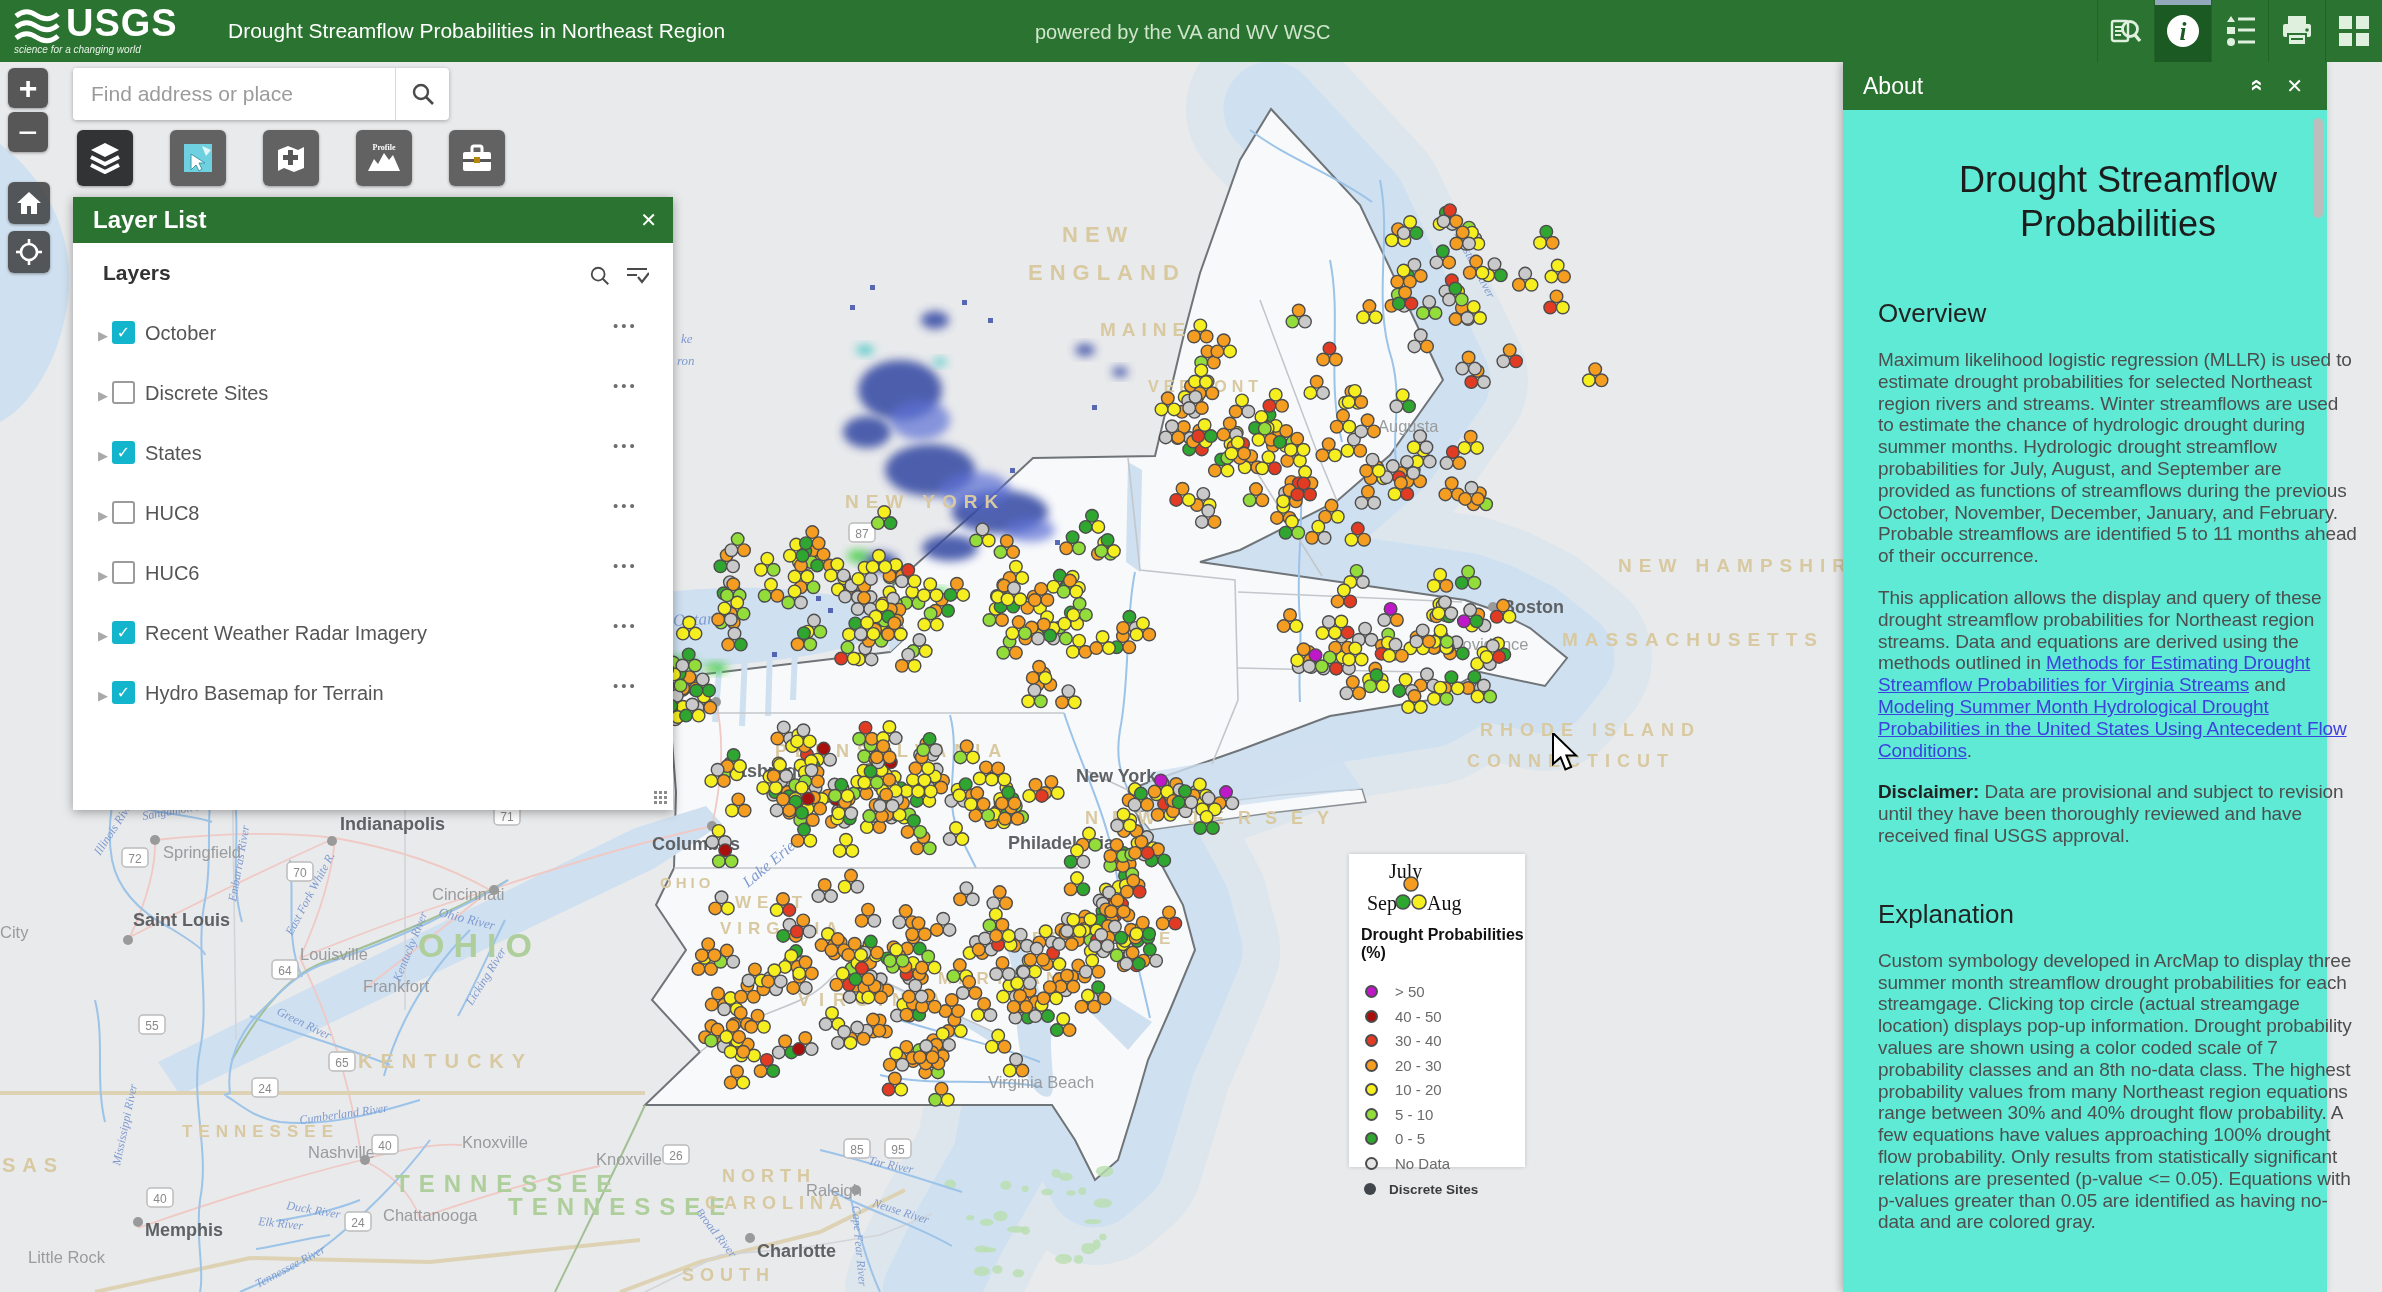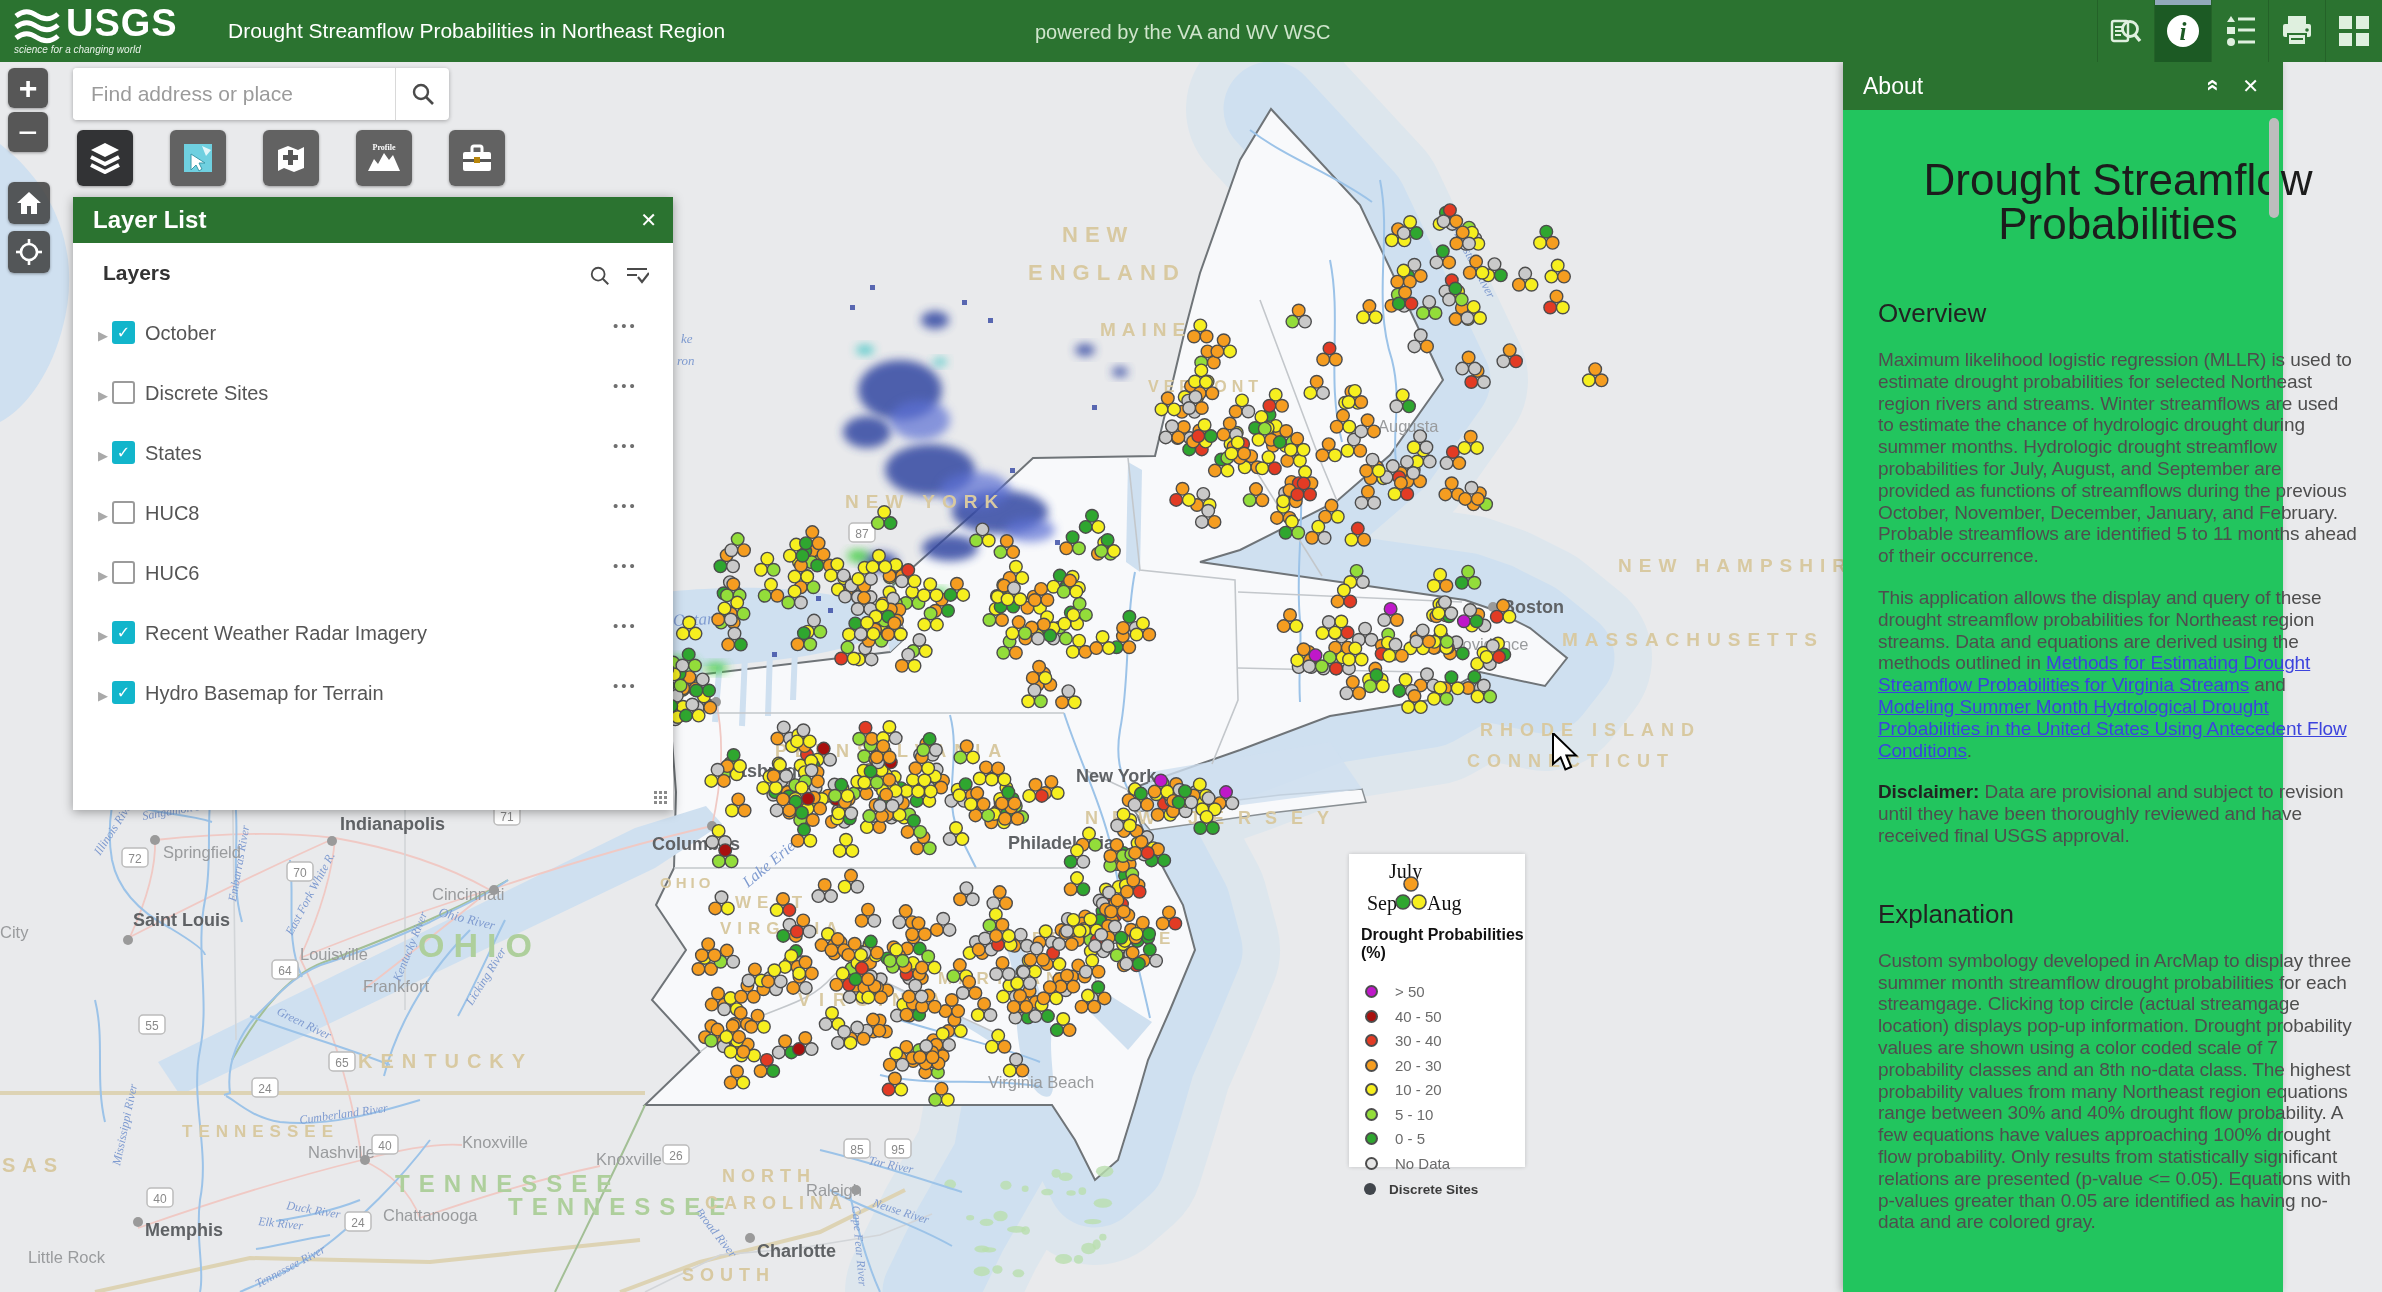--- a/index.html
+++ b/index.html
@@ -68,29 +68,29 @@
   #legend .months svg { position:absolute; left:40px; top:20px; }
   #legend .ltitle { padding-left:12px; font-size:16px; font-weight:bold; color:#111; }
   #legend .litem { position:relative; height:24.5px; margin-top:0; }
   #legend .litem .dot { position:absolute; left:16px; top:4px; width:13px; height:13px; border-radius:50%; border:2px solid #4d4d4d; }
   #legend .litem .ltxt { position:absolute; left:46px; top:2px; font-size:15px; color:#6b6b6b; }
   #legend .ldiscrete { position:relative; height:26px; margin-top:2px; }
   #legend .ldiscrete .dot { position:absolute; left:15px; top:4px; width:12px; height:12px; border-radius:50%; }
   #legend .ldiscrete .ltxt { position:absolute; left:40px; top:3px; font-size:13.5px; font-weight:bold; color:#3c3c3c; }
 
   
-  #about-panel { position:absolute; left:1843px; top:62px; width:440px; height:1230px; background:#22c55e; z-index:40;
+  #about-panel { position:absolute; left:1843px; top:62px; width:484px; height:1230px; background:#5eead4; z-index:40;
     box-shadow:-2px 0 8px rgba(0,0,0,.25); }
   #about-header { height:48px; background:#2b7330; color:#fff; position:relative; }
   #about-title { position:absolute; left:20px; top:0; line-height:48px; font-size:23px; }
   #about-collapse { position:absolute; right:64px; top:10px; font-size:22px; cursor:pointer; transform:rotate(90deg); font-weight:bold; }
   #about-close { position:absolute; right:24px; top:0; line-height:48px; font-size:20px; cursor:pointer; }
   #about-scroll-thumb { position:absolute; right:4px; top:56px; width:10px; height:100px; border-radius:5px; background:#bdbdbd; }
   #about-content { position:absolute; left:35px; top:48px; width:480px; color:#4e4e4e; }
-  #doc-title { margin-top:48px; text-align:center; font-size:44px; line-height:44px; color:#1c1c1c; font-weight:500; }
+  #doc-title { margin-top:48px; text-align:center; font-size:36px; line-height:44px; color:#1c1c1c; font-weight:500; }
   .h2 { margin-top:52px; font-size:26px; color:#222; font-weight:500; }
   .para { margin-top:20px; font-size:19px; line-height:21.8px; letter-spacing:-0.1px; }
   .para a { color:#3c43dd; text-decoration:underline; cursor:pointer; }
   .para b { color:#222; }
 
   #cursor { position:absolute; left:1551px; top:733px; z-index:60; }
 </style>
 </head>
 <body>
 

